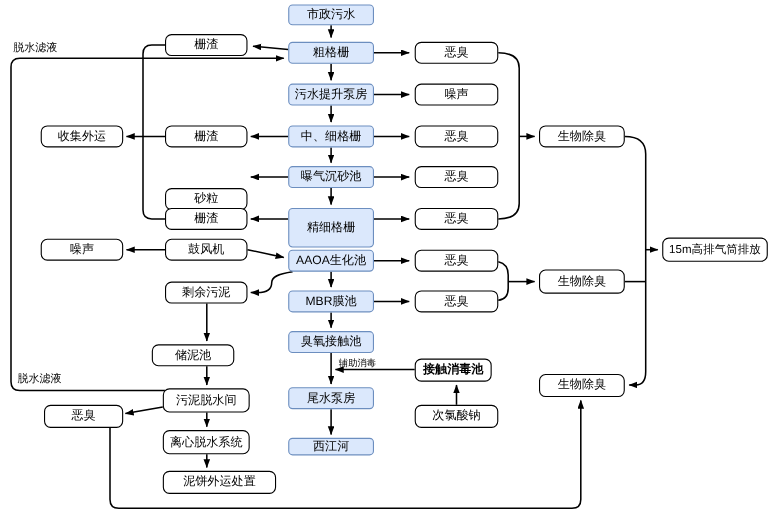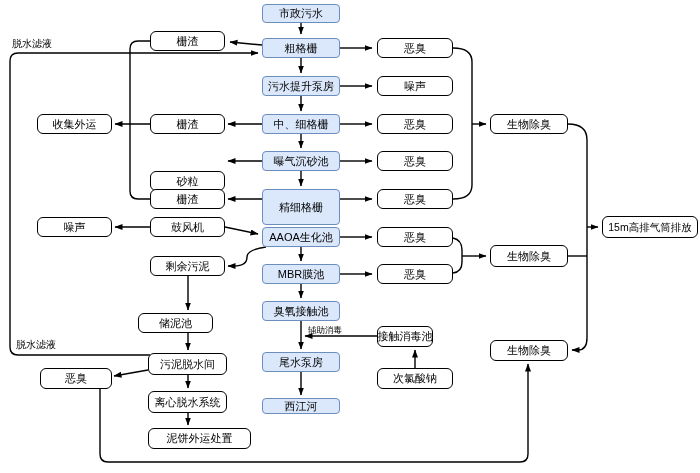--- a/index.html
+++ b/index.html
@@ -114,21 +114,21 @@
   <div class="node" style="left:148px;top:428px;width:103px;height:21px;">泥饼外运处置</div>
   <div class="node" style="left:40px;top:368px;width:72px;height:21px;">恶臭</div>
 
   <div class="node" style="left:377px;top:38px;width:76px;height:20px;">恶臭</div>
   <div class="node" style="left:377px;top:76px;width:76px;height:20px;">噪声</div>
   <div class="node" style="left:377px;top:114px;width:76px;height:20px;">恶臭</div>
   <div class="node" style="left:377px;top:151px;width:76px;height:20px;">恶臭</div>
   <div class="node" style="left:377px;top:189px;width:76px;height:20px;">恶臭</div>
   <div class="node" style="left:377px;top:227px;width:76px;height:20px;">恶臭</div>
   <div class="node" style="left:377px;top:264px;width:76px;height:20px;">恶臭</div>
-  <div class="node" style="left:377px;top:326px;width:56px;height:21px;">接触消毒池</div>
+  <div class="node" style="left:377px;top:326px;width:70px;height:21px;font-weight:bold;">接触消毒池</div>
   <div class="node" style="left:377px;top:368px;width:76px;height:21px;">次氯酸钠</div>
 
   <div class="node" style="left:490px;top:114px;width:78px;height:20px;">生物除臭</div>
   <div class="node" style="left:490px;top:245px;width:78px;height:22px;">生物除臭</div>
   <div class="node" style="left:490px;top:340px;width:78px;height:21px;">生物除臭</div>
   <div class="node wide" style="left:602px;top:216px;width:96px;height:22px;">15m高排气筒排放</div>
 
   <span class="edge-label" style="left:12px;top:39px;">脱水滤液</span>
   <span class="edge-label" style="left:16px;top:340px;">脱水滤液</span>
   <span class="edge-label tiny" style="left:308px;top:326px;">辅助消毒</span>

